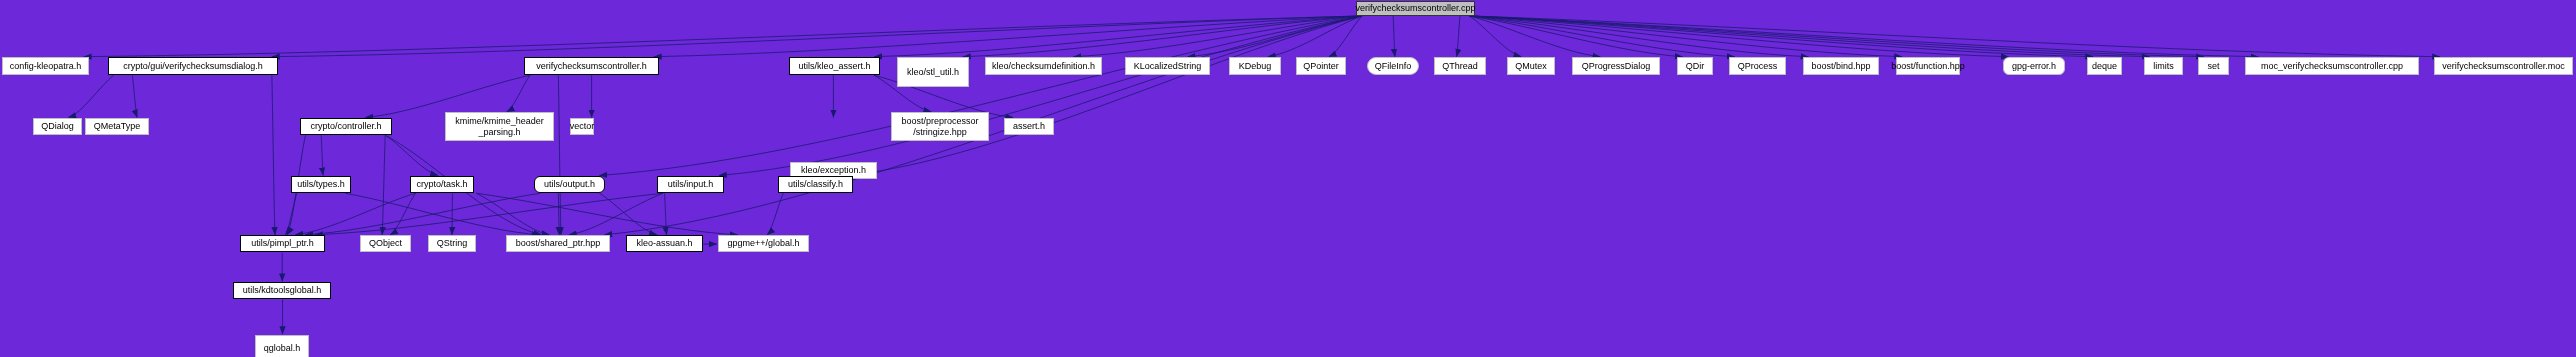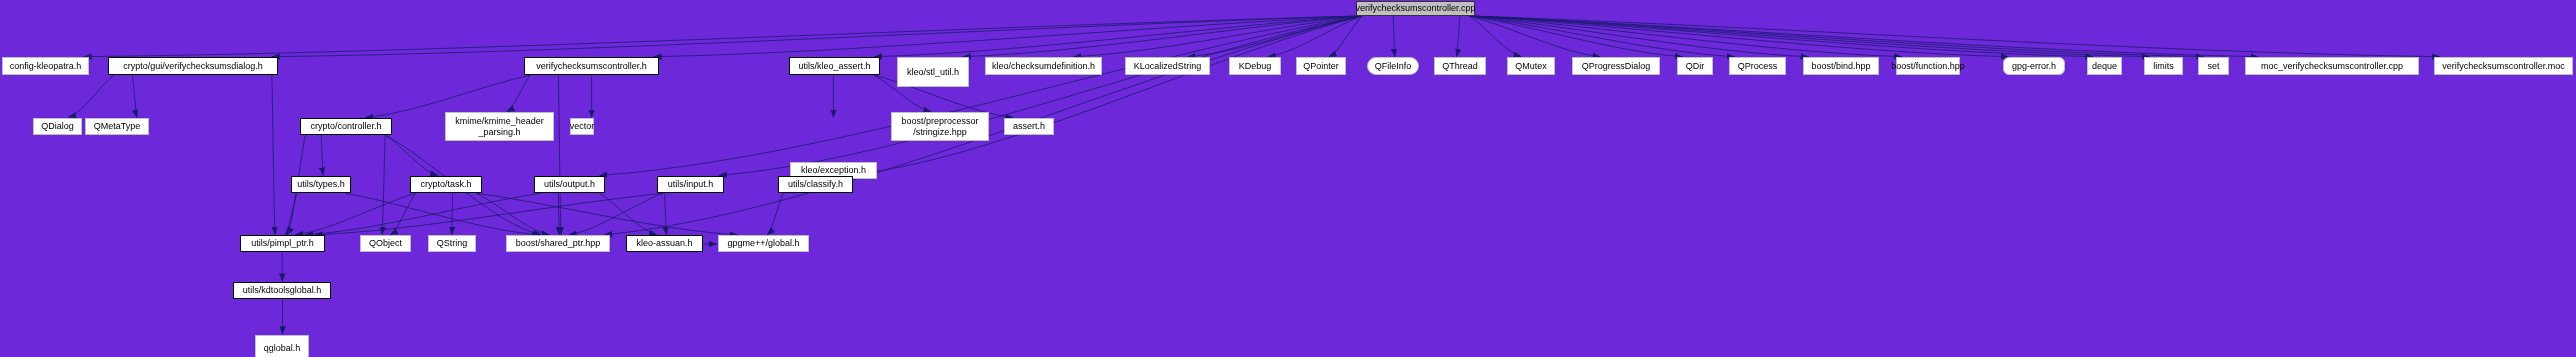--- a/index.html
+++ b/index.html
@@ -128,22 +128,22 @@
     <div class="gnode ext" style="left: 85px; top: 118px; width: 64px; height: 17px;">QMetaType</div>
     <div class="gnode doc" style="left: 300px; top: 118px; width: 92px; height: 17px;">crypto/controller.h</div>
     <div class="gnode ext" style="left: 445px; top: 112px; width: 109px; height: 29px;">kmime/kmime_header
 _parsing.h</div>
     <div class="gnode ext" style="left: 570px; top: 118px; width: 24px; height: 17px;">vector</div>
     <div class="gnode ext" style="left: 790px; top: 118px; width: 87px; height: 17px; margin-top: 44px;">kleo/exception.h</div>
     <div class="gnode ext" style="left: 891px; top: 112px; width: 98px; height: 29px;">boost/preprocessor
 /stringize.hpp</div>
     <div class="gnode ext" style="left: 1004px; top: 118px; width: 50px; height: 17px;">assert.h</div>
     <div class="gnode doc" style="left: 291px; top: 176px; width: 60px; height: 17px;">utils/types.h</div>
-    <div class="gnode doc" style="left: 410px; top: 176px; width: 72px; height: 17px;">crypto/task.h</div>
-    <div class="gnode doc" style="left: 534px; top: 176px; width: 71px; height: 17px;">utils/output.h</div>
+    <div class="gnode doc" style="left: 410px; top: 176px; width: 64px; height: 17px;">crypto/task.h</div>
+    <div class="gnode doc" style="left: 534px; top: 176px; width: 71px; height: 17px; border-radius: 6px;">utils/output.h</div>
     <div class="gnode doc" style="left: 657px; top: 176px; width: 67px; height: 17px;">utils/input.h</div>
     <div class="gnode doc" style="left: 778px; top: 176px; width: 75px; height: 17px;">utils/classify.h</div>
     <div class="gnode doc" style="left: 240px; top: 235px; width: 85px; height: 17px;">utils/pimpl_ptr.h</div>
     <div class="gnode ext" style="left: 360px; top: 235px; width: 51px; height: 17px;">QObject</div>
     <div class="gnode ext" style="left: 428px; top: 235px; width: 48px; height: 17px;">QString</div>
     <div class="gnode ext" style="left: 506px; top: 235px; width: 104px; height: 17px;">boost/shared_ptr.hpp</div>
     <div class="gnode doc" style="left: 626px; top: 235px; width: 77px; height: 17px;">kleo-assuan.h</div>
     <div class="gnode ext" style="left: 718px; top: 235px; width: 91px; height: 17px;">gpgme++/global.h</div>
     <div class="gnode doc" style="left: 233px; top: 282px; width: 98px; height: 17px;">utils/kdtoolsglobal.h</div>
     <div class="gnode ext" style="left: 255px; top: 335px; width: 54px; height: 27px;">qglobal.h</div>

